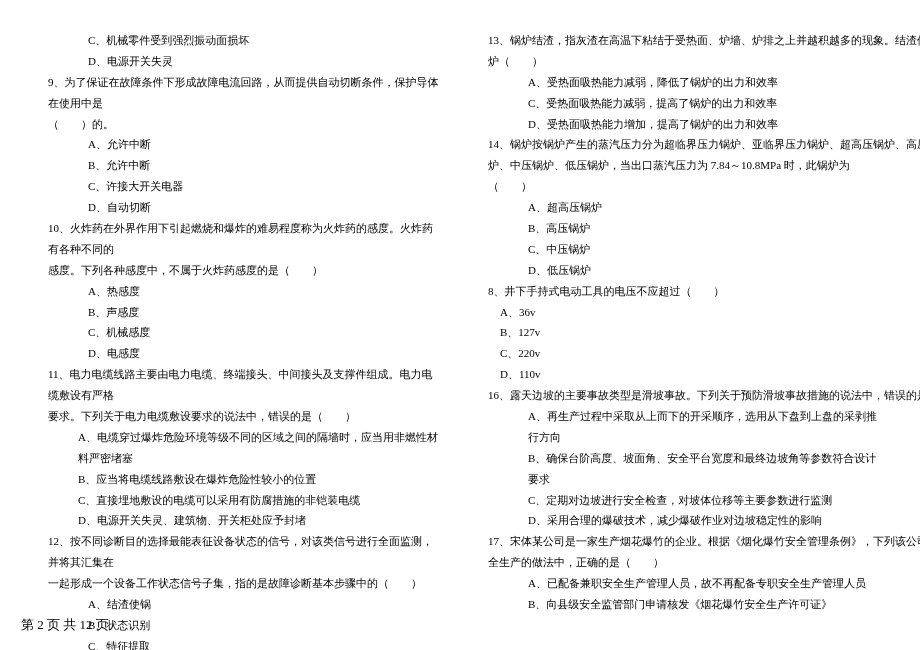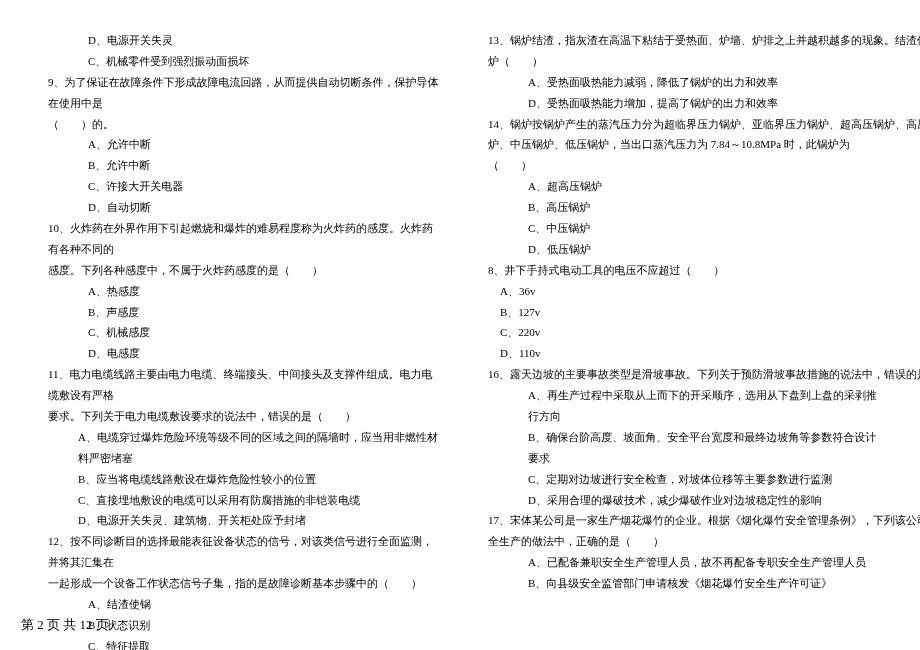--- a/index.html
+++ b/index.html
@@ -49,22 +49,22 @@
     }
     .nowrap {
       white-space: nowrap;
     }
   </style>
 </head>
 <body>
 
 <div class="columns">
   <div class="col">
+    <div class="option">C、机械零件受到强烈振动面损坏</div>
     <div class="option">D、电源开关失灵</div>
-    <div class="option">C、机械零件受到强烈振动面损坏</div>
     <div class="question">9、为了保证在故障条件下形成故障电流回路，从而提供自动切断条件，保护导体在使用中是</div>
     <div class="question">（　　）的。</div>
     <div class="option">A、允许中断</div>
     <div class="option">B、允许中断</div>
     <div class="option">C、许接大开关电器</div>
     <div class="option">D、自动切断</div>
     <div class="question">10、火炸药在外界作用下引起燃烧和爆炸的难易程度称为火炸药的感度。火炸药有各种不同的</div>
     <div class="question">感度。下列各种感度中，不属于火炸药感度的是（　　）</div>
     <div class="option">A、热感度</div>
     <div class="option">B、声感度</div>
@@ -81,20 +81,21 @@
     <div class="option">A、结渣使锅</div>
     <div class="option">B、状态识别</div>
     <div class="option">C、特征提取</div>
 
   </div>
 
   <div class="col">
     <div class="question nowrap">13、锅炉结渣，指灰渣在高温下粘结于受热面、炉墙、炉排之上并越积越多的现象。结渣使锅</div>
     <div class="question">炉（　　）</div>
     <div class="option">A、受热面吸热能力减弱，降低了锅炉的出力和效率</div>
+    <div class="option">C、受热面吸热能力减弱，提高了锅炉的出力和效率</div>
     <div class="option">D、受热面吸热能力增加，提高了锅炉的出力和效率</div>
     <div class="question nowrap">14、锅炉按锅炉产生的蒸汽压力分为超临界压力锅炉、亚临界压力锅炉、超高压锅炉、高压锅</div>
     <div class="question">炉、中压锅炉、低压锅炉，当出口蒸汽压力为 7.84～10.8MPa 时，此锅炉为（　　）</div>
     <div class="option">A、超高压锅炉</div>
     <div class="option">B、高压锅炉</div>
     <div class="option">C、中压锅炉</div>
     <div class="option">D、低压锅炉</div>
     <div class="question">8、井下手持式电动工具的电压不应超过（　　）</div>
     <div class="question-indent">A、36v</div>
     <div class="question-indent">B、127v</div>

